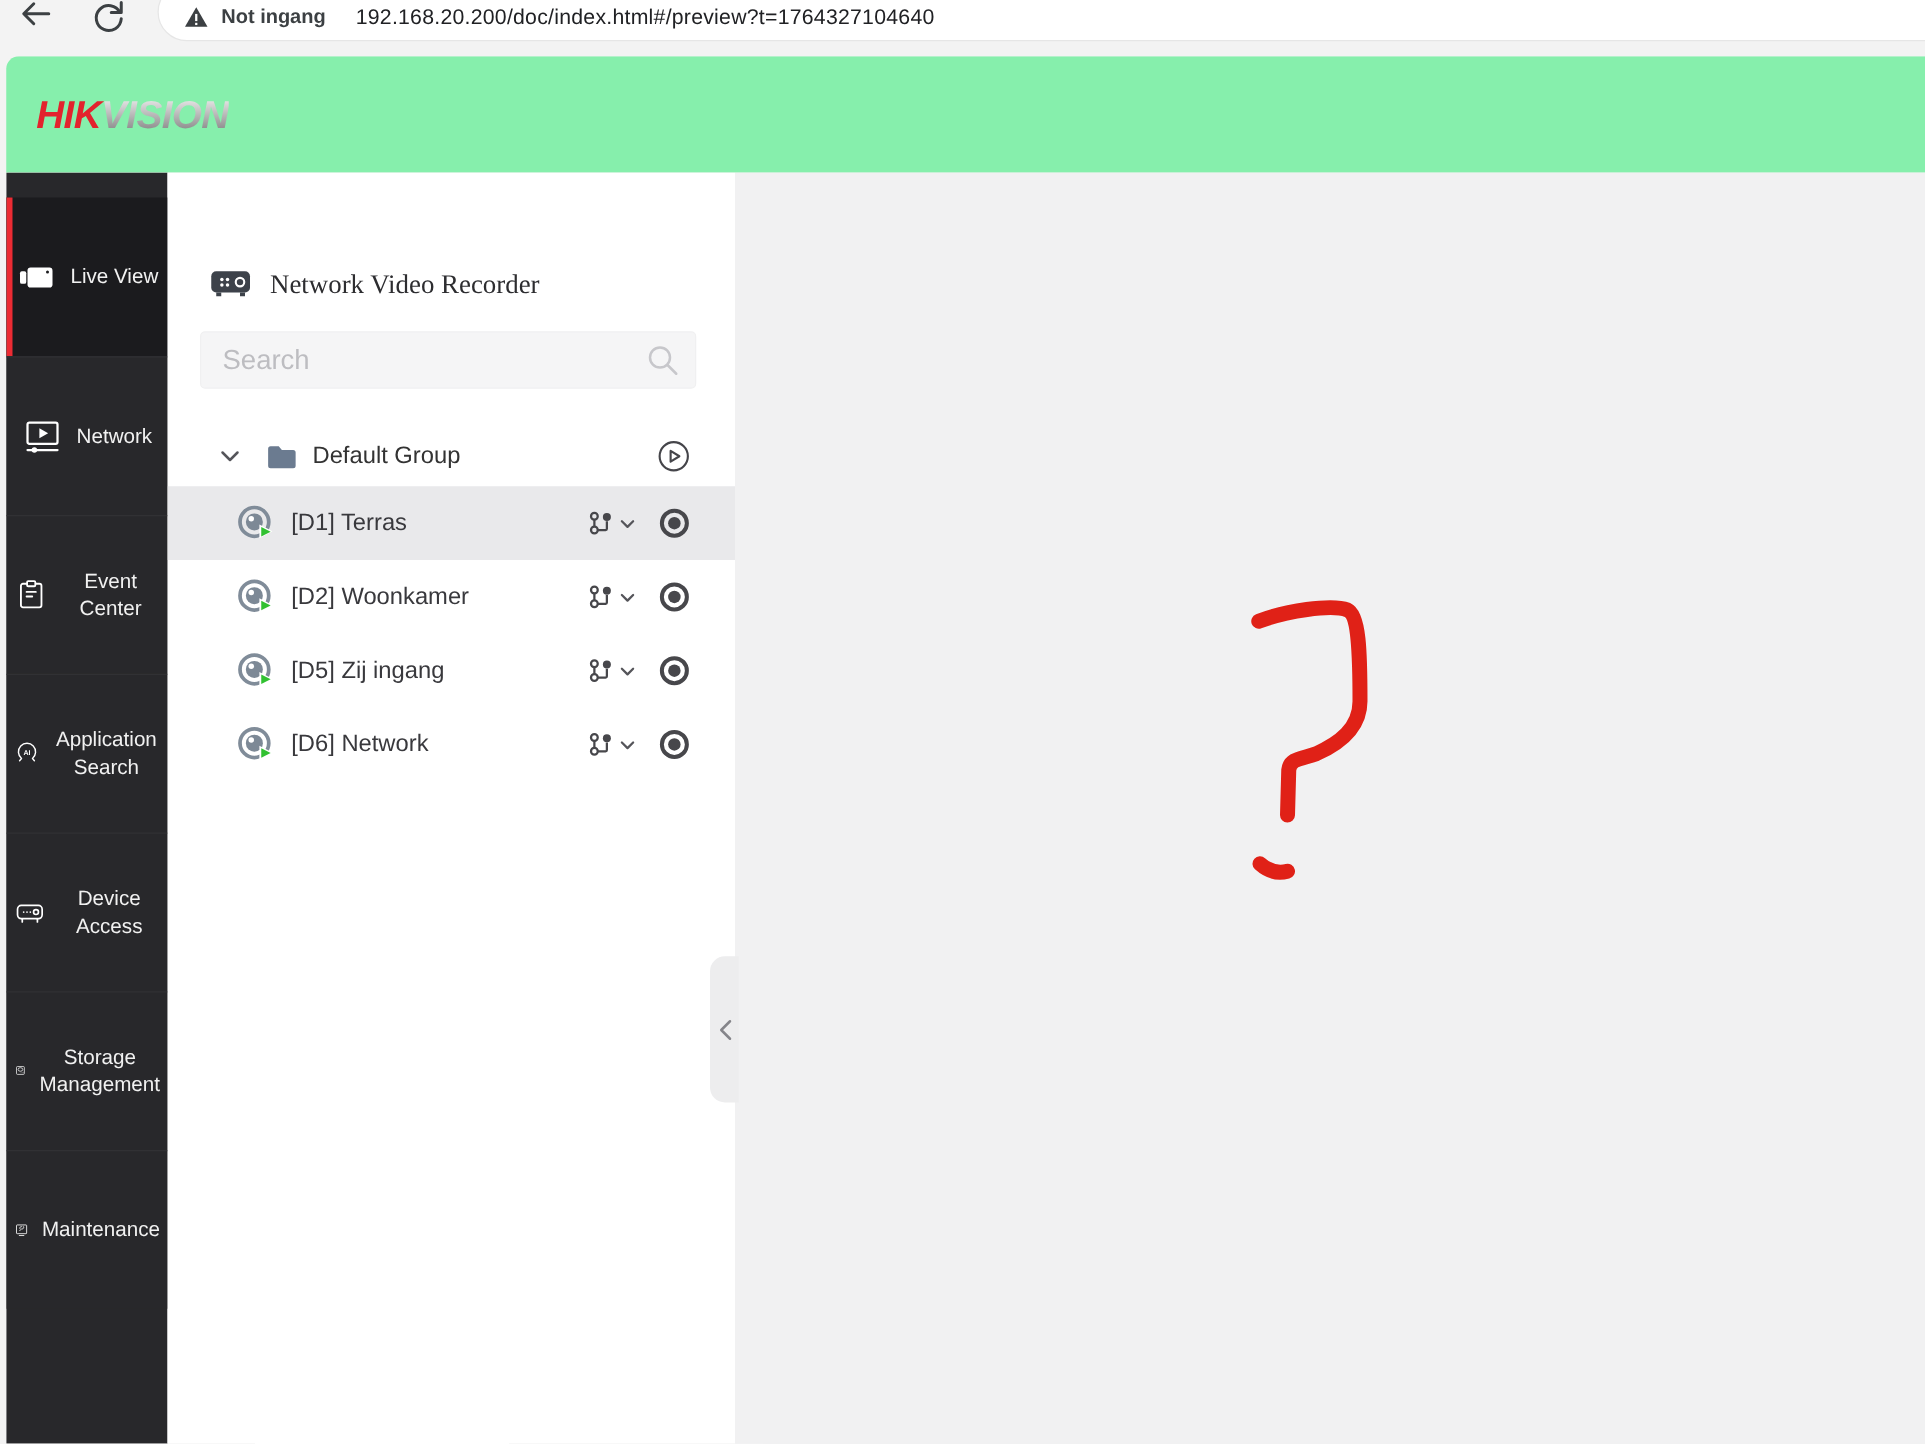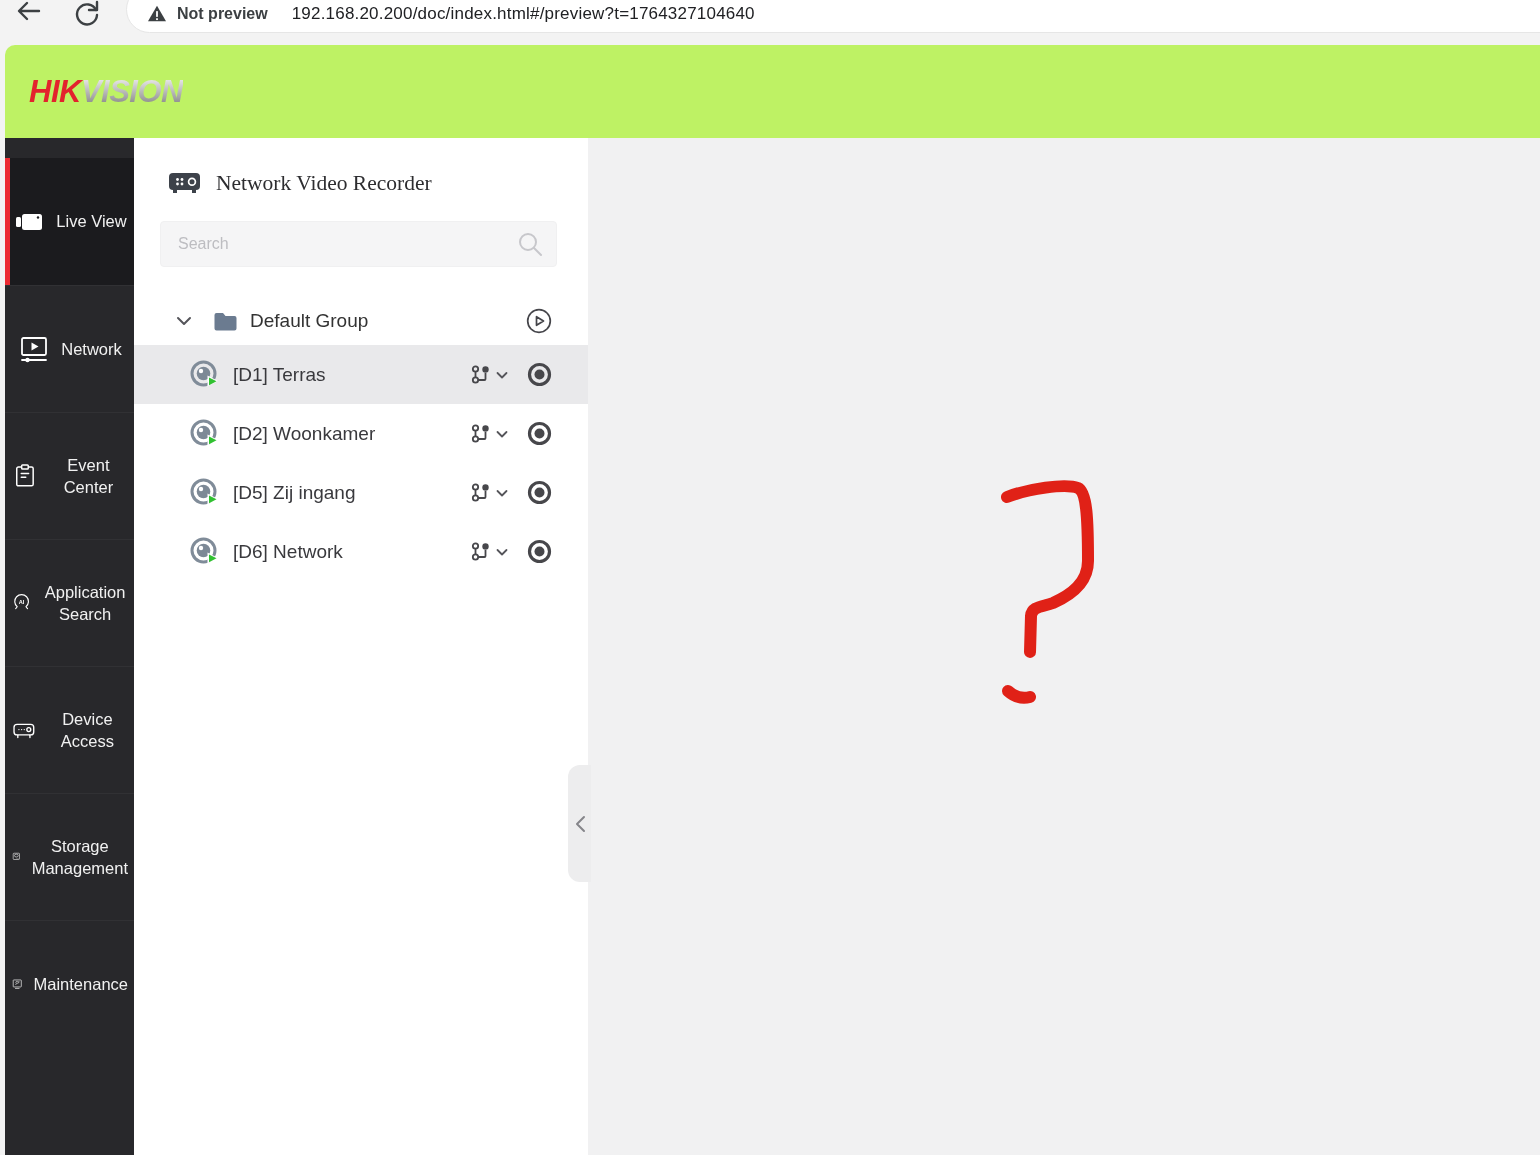--- a/index.html
+++ b/index.html
@@ -14,21 +14,21 @@
   .address-pill { position:absolute; left:126px; right:-30px; top:-14px; height:47px;
     background:#fff; border:1px solid #e6e6e6; border-radius:24px;
     display:flex; align-items:flex-end; padding:0 0 5px 20px; }
   .addr-inner { display:flex; align-items:center; gap:10px; height:26px; }
   .warn-icon { width:20px; height:18px; }
   .not-secure { font-size:16px; font-weight:700; color:#3c4043; margin-right:14px; }
   .url-text { font-size:17px; color:#202124; letter-spacing:0.2px; }
 
   
   .page { margin-left:5px; height:1110px; display:flex; flex-direction:column; }
-  .app-header { height:93px; background:#bef264; border-radius:10px 0 0 0;
+  .app-header { height:93px; background:#86efac; border-radius:10px 0 0 0;
     display:flex; align-items:center; padding-left:24px; flex:0 0 auto; }
   .logo { font-style:italic; font-weight:900; font-size:31px; letter-spacing:-0.5px; white-space:nowrap; }
   .logo-hik { color:#e3232d; }
   .logo-vision { background:linear-gradient(180deg,#e6e6e6 15%,#8d8d8d 85%);
     -webkit-background-clip:text; background-clip:text; color:transparent; }
 
   .content-row { flex:1 1 auto; display:flex; position:relative; overflow:hidden; }
 
   
   .sidebar { width:129px; background:#28282b; padding-top:20px; overflow:hidden; flex:0 0 auto; }
@@ -36,26 +36,26 @@
     align-items:center; justify-content:center; gap:10px; padding:14px 6px;
     color:#f1f1f1; cursor:pointer; background:#28282b; border-top:1px solid #313134; }
   .side-item:first-child { border-top:none; }
   .side-item.active { background:#1b1b1e; }
   .side-item.active::before { content:""; position:absolute; left:0; top:0; bottom:0; width:5px; background:#ec2b33; }
   .side-label { font-size:16.5px; text-align:center; line-height:1.35; }
   .side-ico { width:34px; height:34px; }
 
   
   .panel { width:454px; background:#fff; flex:0 0 auto; padding-top:27px; }
-  .panel-title { display:flex; align-items:center; gap:14px; padding-left:34px; height:36px; }
+  .panel-title { display:flex; align-items:center; gap:14px; padding-left:34px; height:36px;margin-top:44px; }
   .nvr-ico { width:34px; height:28px; }
   .panel-title-text { font-family:"Liberation Serif","DejaVu Serif",serif; font-size:21.5px; color:#2d2d30; }
   .search-wrap { position:relative; margin:20px 31px 0 26px; }
   .search-input { width:100%; height:46px; background:#f5f5f6; border:1px solid #f0f0f1; border-radius:4px;
-    padding:0 48px 0 17px; font-size:16px; color:#4c1d95; outline:none; font-family:inherit; }
+    padding:0 48px 0 17px; font-size:22px; color:#4c1d95; outline:none; font-family:inherit; }
   .search-input::placeholder { color:#bdbdc1; }
   .search-ico { position:absolute; right:14px; top:10px; width:26px; height:26px; }
 
   .tree { margin-top:30px; }
   .group-row { height:48px; display:flex; align-items:center; padding:0 36px 0 41px; cursor:pointer; }
   .group-chevron { width:18px; height:18px; flex:0 0 auto; }
   .folder-ico { width:25px; height:21px; margin-left:20px; flex:0 0 auto; }
   .group-label { font-size:19px; color:#333; margin-left:12px; flex:1 1 auto;
     white-space:nowrap; overflow:hidden; }
   .play-all { width:26px; height:26px; flex:0 0 auto; cursor:pointer; }
@@ -90,21 +90,21 @@
     <path d="M24 12 A10 10 0 1 0 25 17"></path>
     <path d="M25 4 V12 H17" stroke-linejoin="round"></path>
   </svg>
   <div class="address-pill">
     <div class="addr-inner">
       <svg class="warn-icon" viewBox="0 0 24 22">
         <path d="M12 1 L23 20 H1 Z" fill="#3c4043"></path>
         <rect x="10.9" y="7.5" width="2.2" height="7" fill="#fff"></rect>
         <rect x="10.9" y="16.2" width="2.2" height="2.2" fill="#fff"></rect>
       </svg>
-      <span class="not-secure">Not preview</span>
+      <span class="not-secure">Not ingang</span>
       <span class="url-text">192.168.20.200/doc/index.html#/preview?t=1764327104640</span>
     </div>
   </div>
 </div>
 
 <div class="page">
 
   <div class="app-header">
     <div class="logo">
       <span class="logo-hik">HIK</span><span class="logo-vision">VISION</span>

